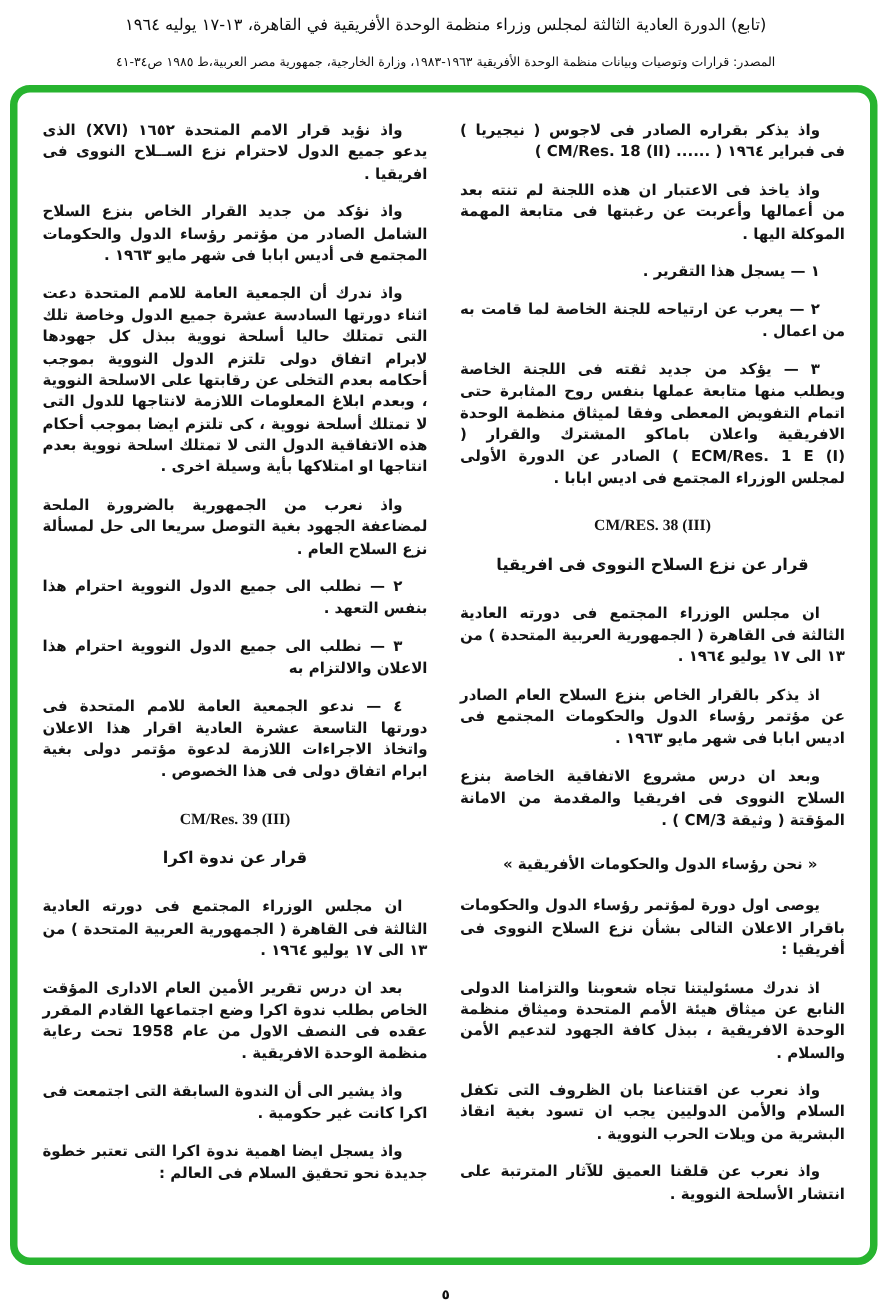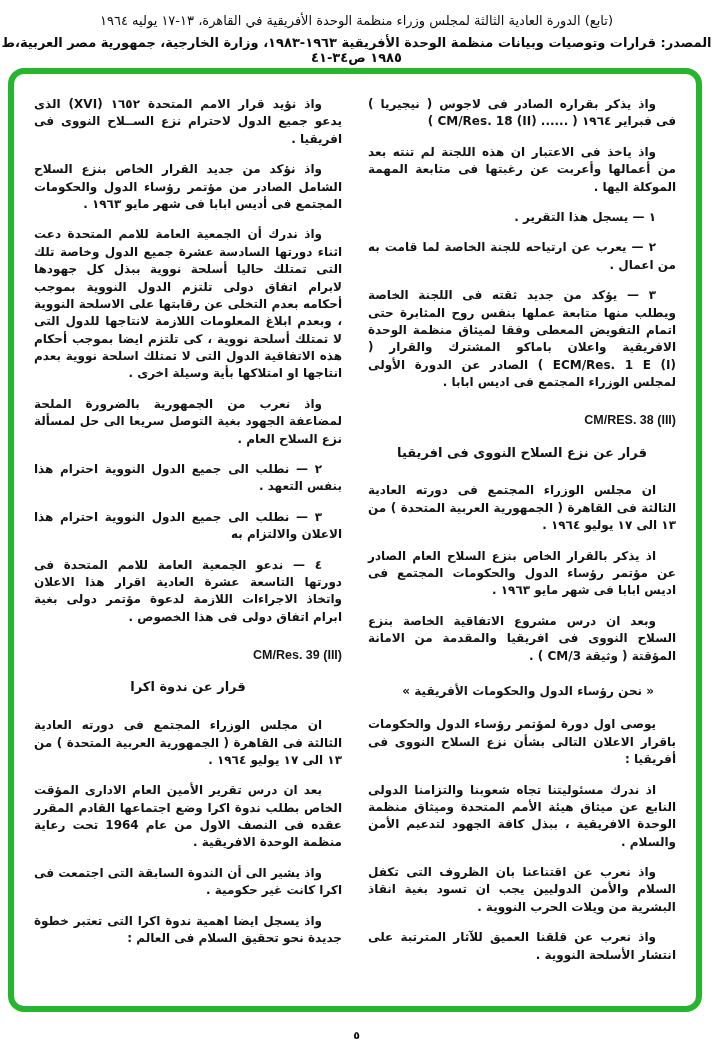--- a/index.html
+++ b/index.html
@@ -16,23 +16,23 @@
     text-align:center;
     padding-top:13px;
   }
   .header-title{
     font-size:13px;
     font-weight:normal;
     letter-spacing:0px;
     color:#0d0d0d;
   }
   .header-source{
-    font-size:13px;
-    font-weight:bold;
-    margin-top:7px;
+    font-size:10px;
+    font-weight:normal;
+    margin-top:17px;
     color:#0d0d0d;
   }
   .border-box{
     position:absolute;
     left:8px;top:68px;
     width:694px;height:944px;
     box-sizing:border-box;
     border:6px solid #27b42f;
     border-radius:16px;
     padding:22px 20px 0 20px;
@@ -51,23 +51,23 @@
     font-size:12px;
     line-height:1.45;
     font-weight:bold;
     text-align:justify;
   }
   .blk{margin:0 0 13px 0;}
   .blk.p{text-indent:20px;}
   .blk.q{text-indent:22px;margin:18px 0 16px 0;}
   .blk.ref{
     direction:ltr;
-    text-align:right;
+    text-align:center;
     text-indent:0;
-    font-family:Liberation Sans, sans-serif;
+    font-family:Liberation Serif, serif;
     font-size:12.5px;
     margin:20px 0 14px 0;
   }
   .blk.h{
     text-align:center;
     text-indent:0;
     font-size:13px;
     margin:2px 0 20px 0;
   }
   .page-number{
@@ -111,20 +111,20 @@
         <div class="blk p">واذ نؤيد قرار الامم المتحدة ١٦٥٢ (XVI) الذى يدعو جميع الدول لاحترام نزع الســلاح النووى فى افريقيا .</div>
         <div class="blk p">واذ نؤكد من جديد القرار الخاص بنزع السلاح الشامل الصادر من مؤتمر رؤساء الدول والحكومات المجتمع فى أديس ابابا فى شهر مايو ١٩٦٣ .</div>
         <div class="blk p">واذ ندرك أن الجمعية العامة للامم المتحدة دعت اثناء دورتها السادسة عشرة جميع الدول وخاصة تلك التى تمتلك حاليا أسلحة نووية ببذل كل جهودها لابرام اتفاق دولى تلتزم الدول النووية بموجب أحكامه بعدم التخلى عن رقابتها على الاسلحة النووية ، وبعدم ابلاغ المعلومات اللازمة لانتاجها للدول التى لا تمتلك أسلحة نووية ، كى تلتزم ايضا بموجب أحكام هذه الاتفاقية الدول التى لا تمتلك اسلحة نووية بعدم انتاجها او امتلاكها بأية وسيلة اخرى .</div>
         <div class="blk p">واذ نعرب من الجمهورية بالضرورة الملحة لمضاعفة الجهود بغية التوصل سريعا الى حل لمسألة نزع السلاح العام .</div>
         <div class="blk p">٢ — نطلب الى جميع الدول النووية احترام هذا بنفس التعهد .</div>
         <div class="blk p">٣ — نطلب الى جميع الدول النووية احترام هذا الاعلان والالتزام به</div>
         <div class="blk p">٤ — ندعو الجمعية العامة للامم المتحدة فى دورتها التاسعة عشرة العادية اقرار هذا الاعلان واتخاذ الاجراءات اللازمة لدعوة مؤتمر دولى بغية ابرام اتفاق دولى فى هذا الخصوص .</div>
         <div class="blk ref">CM/Res. 39 (III)</div>
         <div class="blk h">قرار عن ندوة اكرا</div>
         <div class="blk p">ان مجلس الوزراء المجتمع فى دورته العادية الثالثة فى القاهرة ( الجمهورية العربية المتحدة ) من ١٣ الى ١٧ يوليو ١٩٦٤ .</div>
-        <div class="blk p">بعد ان درس تقرير الأمين العام الادارى المؤقت الخاص بطلب ندوة اكرا وضع اجتماعها القادم المقرر عقده فى النصف الاول من عام 1964 تحت رعاية منظمة الوحدة الافريقية .</div>
+        <div class="blk p">بعد ان درس تقرير الأمين العام الادارى المؤقت الخاص بطلب ندوة اكرا وضع اجتماعها القادم المقرر عقده فى النصف الاول من عام 1958 تحت رعاية منظمة الوحدة الافريقية .</div>
         <div class="blk p">واذ يشير الى أن الندوة السابقة التى اجتمعت فى اكرا كانت غير حكومية .</div>
         <div class="blk p">واذ يسجل ايضا اهمية ندوة اكرا التى تعتبر خطوة جديدة نحو تحقيق السلام فى العالم :</div>
       </div>
   </div>
 </div>
 
 <div class="page-number">٥</div>
 
 </body></html>

